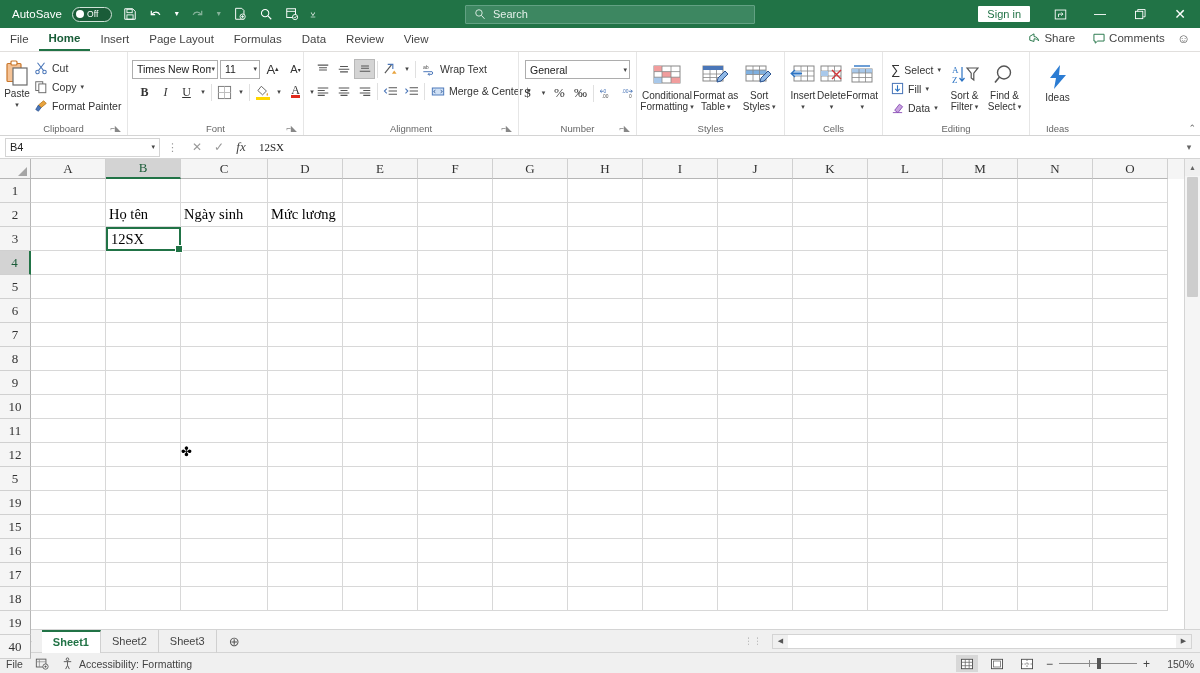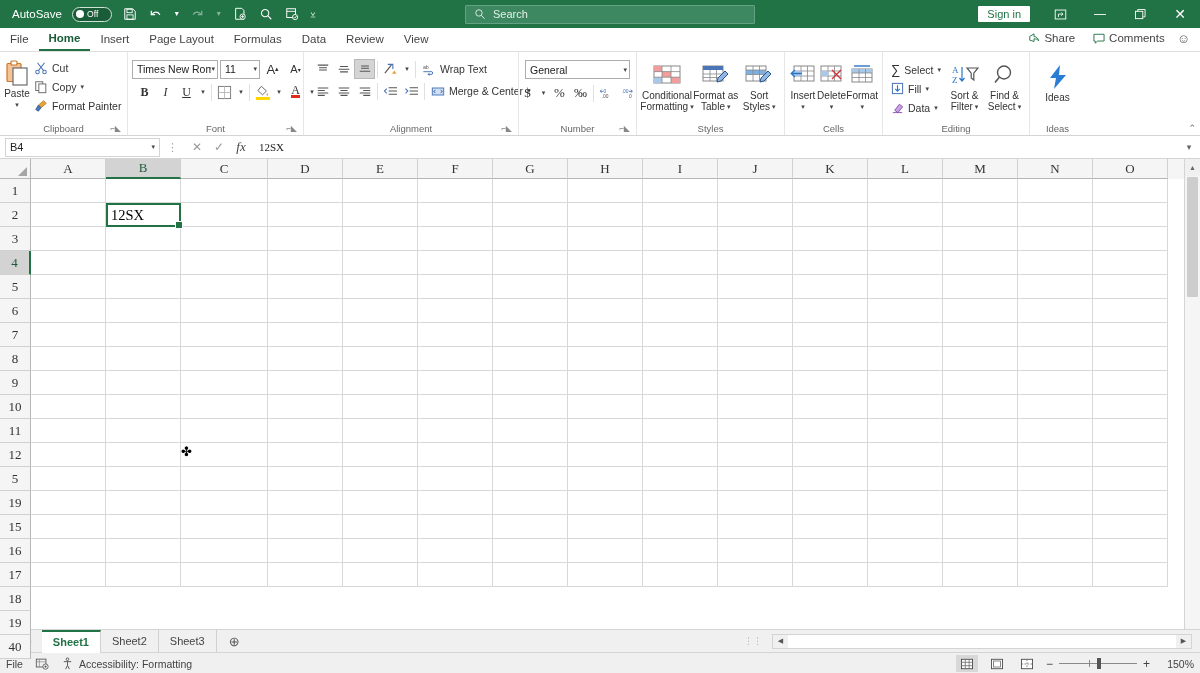--- a/index.html
+++ b/index.html
@@ -822,20 +822,37 @@
         <div class="ch" style="width: 75px;">M</div>
         <div class="ch" style="width: 75px;">N</div>
         <div class="ch" style="width: 75px;">O</div>
       </div>
     <div id="cellarea" style="position:relative">
         <div class="cellrow">
           <div class="cell" style="width: 75px;"></div>
           <div class="cell" style="width: 75px;"></div>
           <div class="cell" style="width: 87px;"></div>
           <div class="cell" style="width: 75px;"></div>
+          <div class="cell" style="width: 75px;"></div>
+          <div class="cell" style="width: 75px;"></div>
+          <div class="cell" style="width: 75px;"></div>
+          <div class="cell" style="width: 75px;"></div>
+          <div class="cell" style="width: 75px;"></div>
+          <div class="cell" style="width: 75px;"></div>
+          <div class="cell" style="width: 75px;"></div>
+          <div class="cell" style="width: 75px;"></div>
+          <div class="cell" style="width: 75px;"></div>
+          <div class="cell" style="width: 75px;"></div>
+          <div class="cell" style="width: 75px;"></div>
+        </div>
+        <div class="cellrow">
+          <div class="cell" style="width: 75px;"></div>
+          <div class="cell" style="width: 75px;">Họ tên</div>
+          <div class="cell" style="width: 87px;">Ngày sinh</div>
+          <div class="cell" style="width: 75px;">Mức lương</div>
           <div class="cell" style="width: 75px;"></div>
           <div class="cell" style="width: 75px;"></div>
           <div class="cell" style="width: 75px;"></div>
           <div class="cell" style="width: 75px;"></div>
           <div class="cell" style="width: 75px;"></div>
           <div class="cell" style="width: 75px;"></div>
           <div class="cell" style="width: 75px;"></div>
           <div class="cell" style="width: 75px;"></div>
           <div class="cell" style="width: 75px;"></div>
           <div class="cell" style="width: 75px;"></div>

